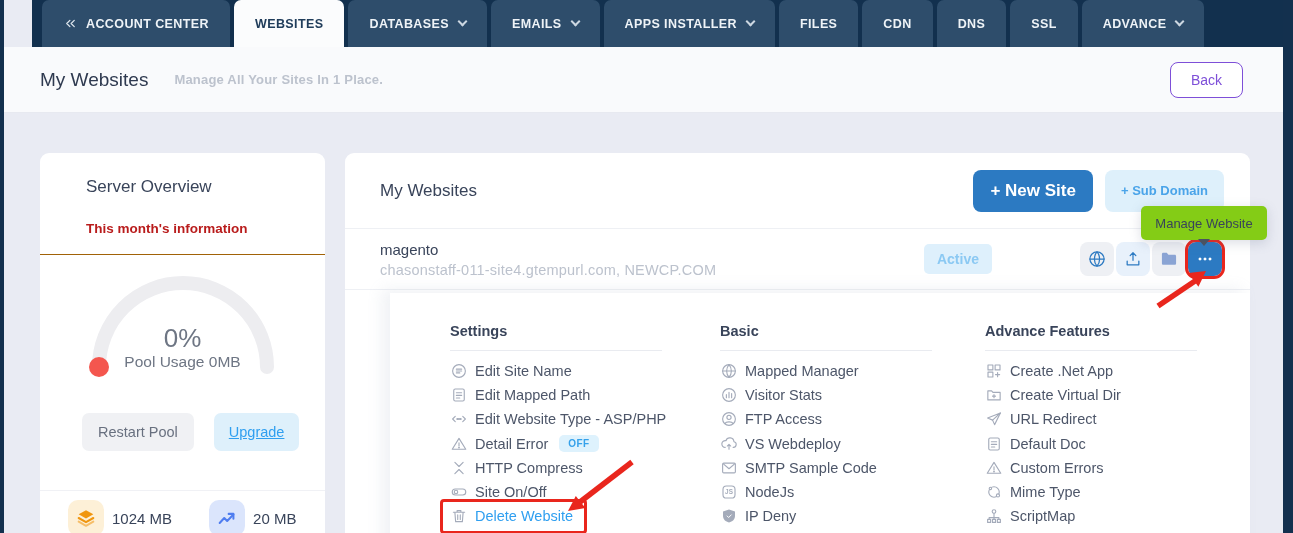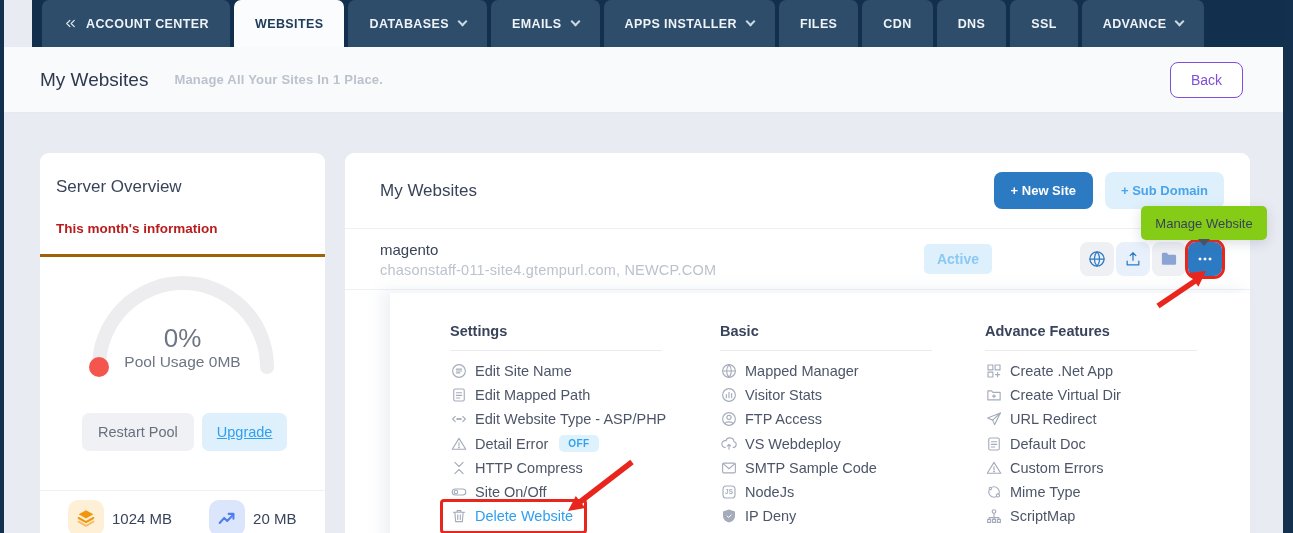--- a/index.html
+++ b/index.html
@@ -20,45 +20,45 @@
 
   
   .pagehead{position:absolute;left:4px;right:10px;top:47px;height:66px;background:#f9fafc;border-bottom:1px solid #e7e9f0;display:flex;align-items:center;padding:0 40px 0 36px;z-index:4;}
   .pagehead-title{font-size:19px;color:#2f3a50;font-weight:500;}
   .pagehead-sub{font-size:13px;color:#bcc2cd;font-weight:bold;margin-left:26px;letter-spacing:.2px;}
   .back-btn{margin-left:auto;border:1.5px solid #7e4fd8;color:#7e4fd8;background:#fff;font-size:14px;padding:9px 20px;border-radius:8px;cursor:pointer;font-family:inherit;}
 
   
   .card{position:absolute;background:#fff;border-radius:9px;}
   .left-card{left:40px;top:153px;width:285px;height:420px;}
-  .lc-head{padding:24px 30px 18px 16px;border-bottom:3px solid #a16207;}
+  .lc-head{padding:24px 30px 18px 46px;border-bottom:1px solid #a16207;}
   .lc-title{font-size:17px;color:#39445a;font-weight:500;}
   .lc-sub{font-size:13.5px;color:#b91c1c;font-weight:bold;margin-top:24px;}
   .gauge-wrap{position:absolute;left:50%;top:114px;transform:translateX(-50%);width:230px;height:115px;}
   .gauge-pct{position:absolute;left:0;right:0;top:56px;text-align:center;font-size:26px;color:#6e7684;}
   .gauge-lbl{position:absolute;left:0;right:0;top:86px;text-align:center;font-size:15.5px;color:#6e7684;}
-  .pool-btns{position:absolute;left:42px;top:260px;display:flex;gap:8px;}
+  .pool-btns{position:absolute;left:42px;top:260px;display:flex;gap:20px;}
   .btn-restart{background:#f0f1f4;color:#68707f;border:none;font-size:14.5px;padding:11px 16px;border-radius:7px;cursor:pointer;font-family:inherit;}
   .btn-upgrade{background:#def0fb;color:#2f9ff0;border:none;font-size:14.5px;padding:11px 15px;border-radius:7px;cursor:pointer;font-family:inherit;text-decoration:underline;}
   .lc-div{position:absolute;left:0;right:0;top:337px;border-top:1px solid #f0f1f5;}
   .metrics{position:absolute;left:28px;top:347px;display:flex;align-items:center;}
   .metric{display:flex;align-items:center;}
   .metric + .metric{margin-left:37px;}
   .metric-ic{width:36px;height:36px;border-radius:10px;display:flex;align-items:center;justify-content:center;margin-right:8px;}
   .metric-ic svg{width:22px;height:22px;}
   .metric-ic.orange{background:#fdf0d7;color:#f0960f;}
   .metric-ic.blue{background:#dbe5fc;color:#4f7df0;}
   .metric-val{font-size:15px;color:#39445a;}
 
   
   .main-card{left:345px;top:153px;width:905px;height:420px;}
   .mc-head{position:absolute;left:0;right:0;top:0;height:75px;display:flex;align-items:center;padding:0 26px 0 35px;}
   .mc-title{font-size:17px;color:#39445a;font-weight:500;}
   .top-btns{margin-left:auto;display:flex;gap:12px;}
-  .btn-newsite{background:#2c7ac2;color:#fff;border:none;font-size:13px;font-weight:bold;padding:11px 17px;border-radius:8px;cursor:pointer;font-family:inherit;}
+  .btn-newsite{background:#2c7ac2;color:#fff;border:none;font-size:17px;font-weight:bold;padding:11px 17px;border-radius:8px;cursor:pointer;font-family:inherit;}
   .btn-subdomain{background:#def0fb;color:#4aa4e9;border:none;font-size:13px;font-weight:bold;padding:11px 16px;border-radius:8px;cursor:pointer;font-family:inherit;}
   .site-row{position:absolute;left:0;right:0;top:75px;height:62px;border-top:1px solid #eef0f4;border-bottom:1px solid #eef0f4;display:flex;align-items:center;padding:0 28px 0 35px;}
   .site-name{font-size:15px;color:#39445a;}
   .site-domains{font-size:14.5px;color:#bcc2cd;font-weight:500;margin-top:4px;letter-spacing:.2px;}
   .site-right{margin-left:auto;display:flex;align-items:center;}
   .badge-active{background:#def0fc;color:#8bc9f3;font-size:14px;font-weight:600;padding:7px 13px;border-radius:5px;margin-right:86px;}
   .icon-btn{width:34px;height:34px;border-radius:8px;background:#eef0f4;display:flex;align-items:center;justify-content:center;margin-left:2px;cursor:pointer;border:none;}
   .icon-btn svg{width:20px;height:20px;}
   .icon-btn.globe{color:#2c7ac2;}
   .icon-btn.publish{background:#e8f1fb;color:#2c7ac2;}

